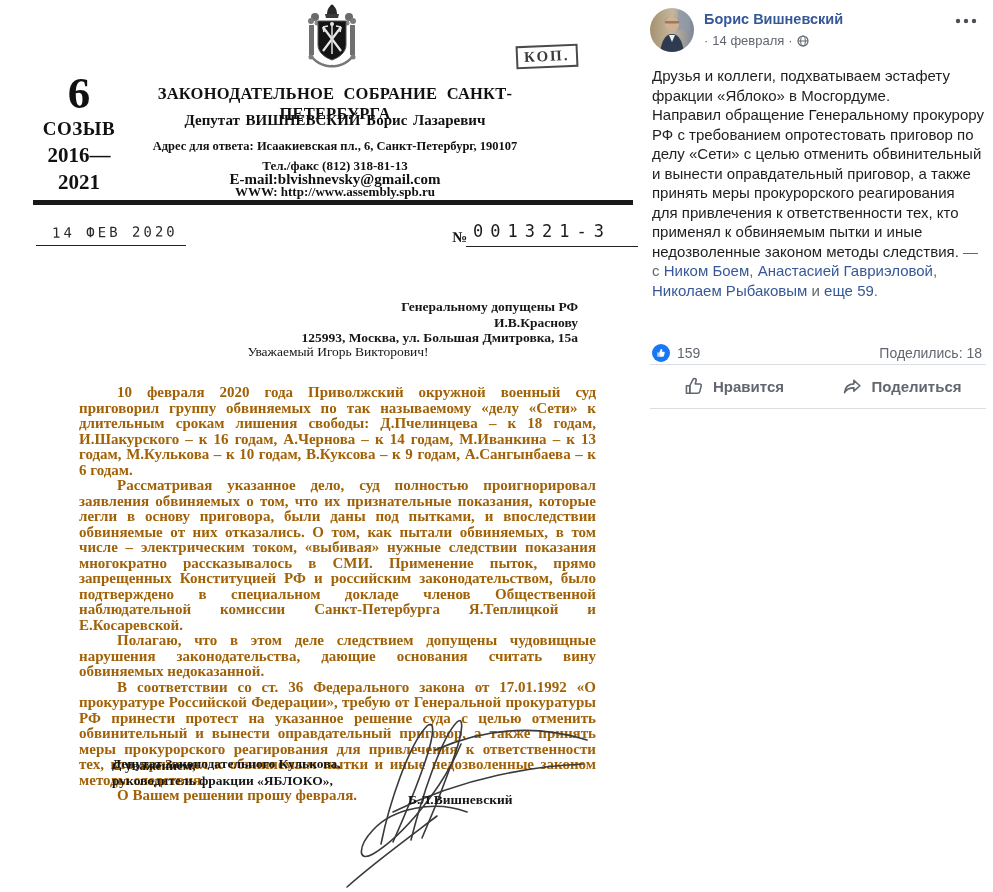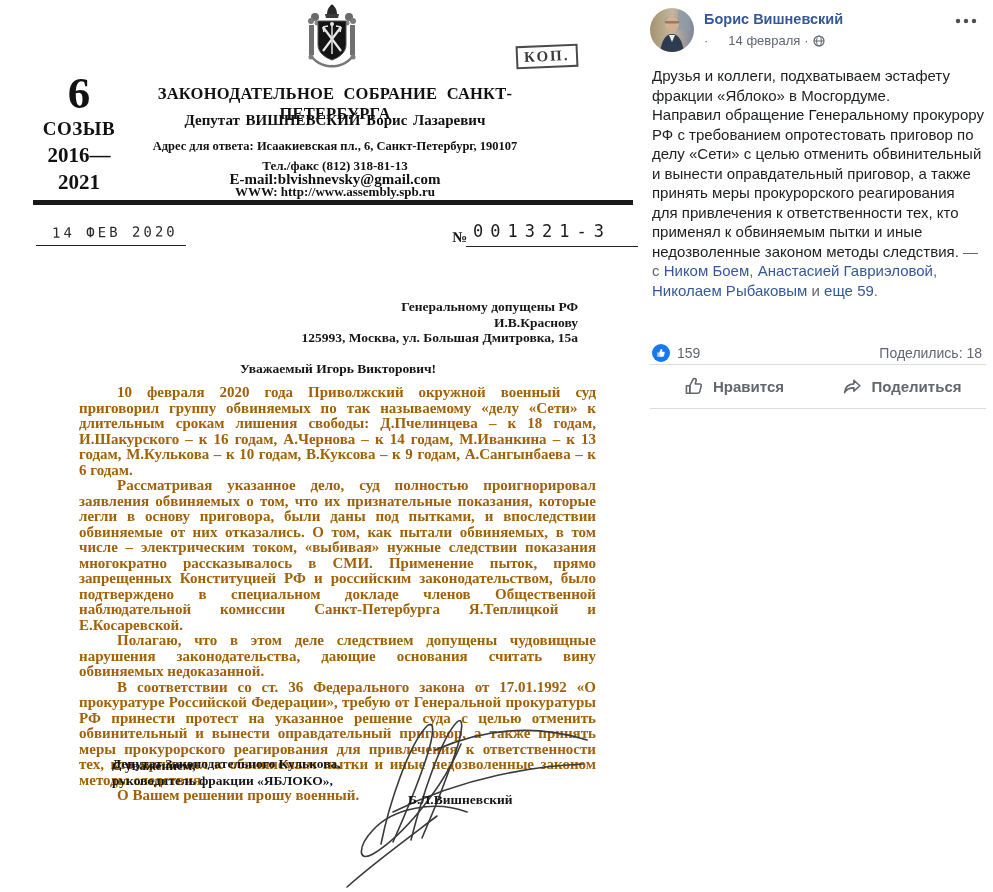--- a/index.html
+++ b/index.html
@@ -37,42 +37,42 @@
     font-size:14px; color:#2b2b2b; letter-spacing:3px; transform:rotate(-0.6deg); }
   #date-underline { left:36px; top:245px; width:150px; border-top:1.5px solid #222; }
   #num-sign { left:452px; top:229px; font-size:15px; font-weight:bold; color:#161616; }
   #reg-number { left:473px; top:221px; font-family:"DejaVu Sans Mono", monospace;
     font-size:17px; color:#1c1c1c; letter-spacing:7px; }
   #num-underline { left:466px; top:246px; width:172px; border-top:1.5px solid #222; }
 
   #addressee { left:300px; top:299px; width:278px; text-align:right;
     font-size:13.5px; font-weight:bold; color:#161616; line-height:15.5px; }
 
-  #salutation { left:80px; top:361px; width:516px; text-align:center;
-    font-size:13.5px; font-weight:bold; color:#141414; }
+  #salutation { left:80px; top:344px; width:516px; text-align:center;
+    font-size:13.5px; font-weight:normal; color:#141414; }
 
   #letter-body { left:79px; top:385px; width:517px; }
   #letter-body p { font-size:15px; font-weight:bold; color:#a16207;
     line-height:15.5px; text-align:justify; text-indent:38px; }
 
   #regards { left:112px; top:732px; font-size:13.5px; font-weight:bold; color:#161616;margin-top:26px; }
   #signer-block { left:112px; top:756px; font-size:13.5px; font-weight:bold;
     color:#161616; line-height:16.5px; }
   #signer-name { left:408px; top:792px; font-size:13.5px; font-weight:bold; color:#161616; }
   #signature { left:285px; top:716px; }
 
   
   #post { position:absolute; left:650px; top:0; width:338px; height:892px; }
   #avatar { position:absolute; left:0; top:8px; width:44px; height:44px;
     border-radius:50%; overflow:hidden; cursor:pointer; }
   #author-name { position:absolute; left:54px; top:11px; font-size:14.5px;
     font-weight:bold; color:#365899; cursor:pointer; }
   #post-meta { position:absolute; left:54px; top:33px; font-size:13px;
     color:#616770; display:flex; align-items:center; gap:4px; }
-  #post-meta .date-link { cursor:pointer;margin-left:16px; }
+  #post-meta .date-link { cursor:pointer; }
   #post-options { position:absolute; right:8px; top:12px; width:28px; height:18px;
     cursor:pointer; display:flex; align-items:center; justify-content:center; }
 
   #post-text { position:absolute; left:2px; top:66px; width:332px;
     font-size:15px; line-height:19.5px; color:#1c1e21; white-space:pre-line; }
   #post-text .pt-link { color:#365899; cursor:pointer; }
   #post-text .pt-muted { color:#616770; }
 
   #engagement { position:absolute; left:2px; top:342px; width:330px; height:22px; }
   #like-badge { position:absolute; left:0; top:2px; width:18px; height:18px;
@@ -157,21 +157,21 @@
       <div>125993, Москва, ул. Большая Дмитровка, 15а</div>
     </div>
 
     <div id="salutation" class="abs">Уважаемый Игорь Викторович!</div>
 
     <div id="letter-body" class="abs">
       <p>10 февраля 2020 года Приволжский окружной военный суд приговорил группу обвиняемых по так называемому «делу «Сети» к длительным срокам лишения свободы: Д.Пчелинцева – к 18 годам, И.Шакурского – к 16 годам, А.Чернова – к 14 годам, М.Иванкина – к 13 годам, М.Кулькова – к 10 годам, В.Куксова – к 9 годам, А.Сангынбаева – к 6 годам.</p>
       <p>Рассматривая указанное дело, суд полностью проигнорировал заявления обвиняемых о том, что их признательные показания, которые легли в основу приговора, были даны под пытками, и впоследствии обвиняемые от них отказались. О том, как пытали обвиняемых, в том числе – электрическим током, «выбивая» нужные следствии показания многократно рассказывалось в СМИ. Применение пыток, прямо запрещенных Конституцией РФ и российским законодательством, было подтверждено в специальном докладе членов Общественной наблюдательной комиссии Санкт-Петербурга Я.Теплицкой и Е.Косаревской.</p>
       <p>Полагаю, что в этом деле следствием допущены чудовищные нарушения законодательства, дающие основания считать вину обвиняемых недоказанной.</p>
       <p>В соответствии со ст. 36 Федерального закона от 17.01.1992 «О прокуратуре Российской Федерации», требую от Генеральной прокуратуры РФ принести протест на указанное решение суда с целью отменить обвинительный и вынести оправдательный приговор, а также принять меры прокурорского реагирования для привлечения к ответственности тех, кто применял к обвиняемым пытки и иные недозволенные законом методы следствия.</p>
-      <p>О Вашем решении прошу военный.</p>
+      <p>О Вашем решении прошу февраля.</p>
     </div>
 
     <div id="regards" class="abs">С уважением,</div>
 
     <div id="signer-block" class="abs">
       <div>Депутат Законодательного Кулькова,</div>
       <div>руководитель фракции «ЯБЛОКО»,</div>
     </div>
 
     <svg id="signature" class="abs" width="330" height="174" viewBox="0 0 330 174" fill="none">

